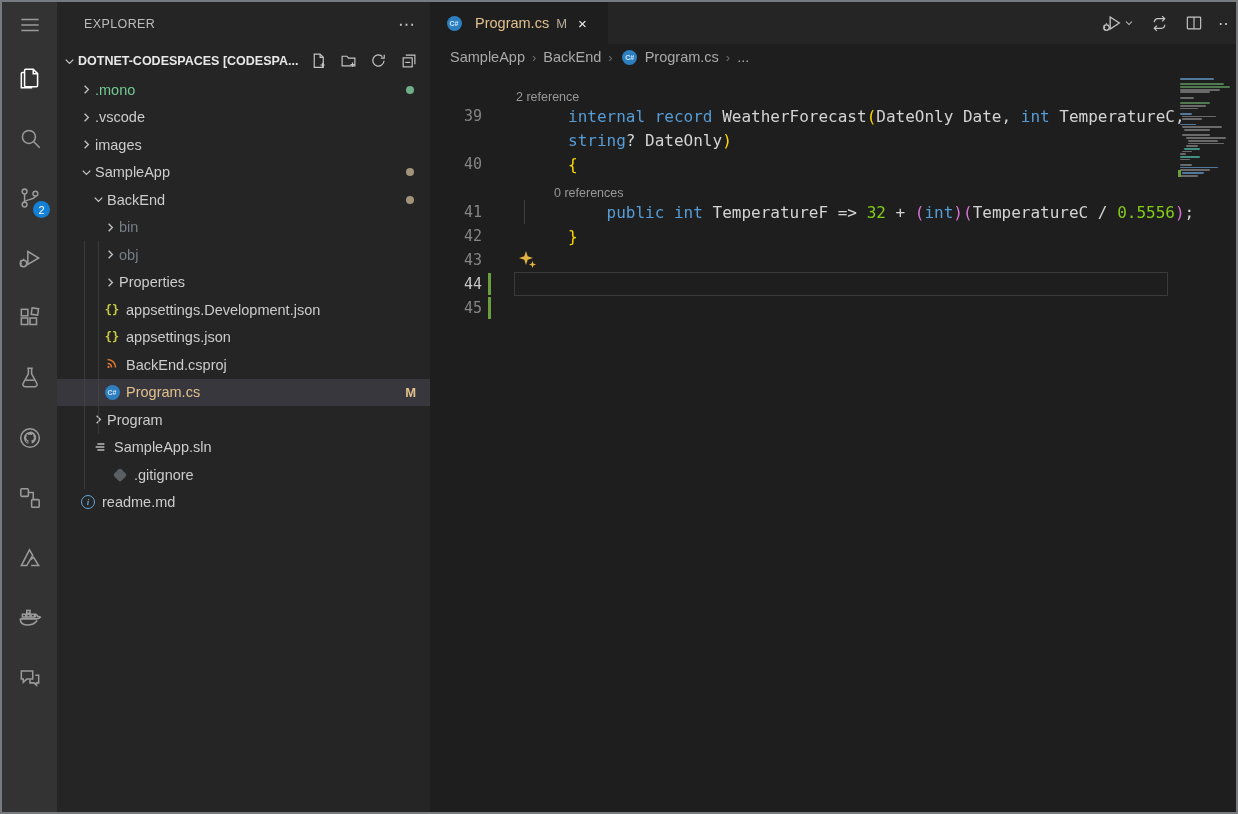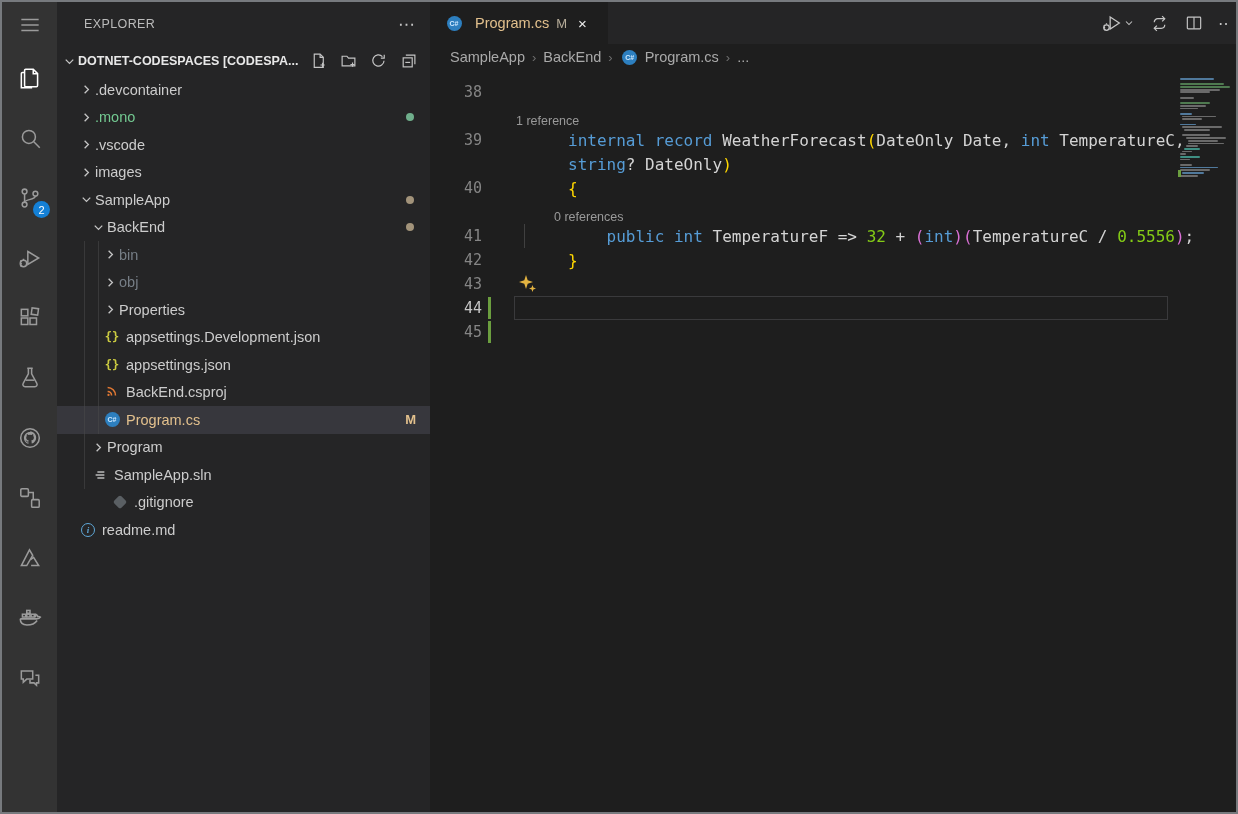--- a/index.html
+++ b/index.html
@@ -223,28 +223,20 @@
             </svg></span>
         </span>
     </div>
     <div class="tree" id="tree">
         <div class="tree-row" style="padding-left: 21px;">
           <span class="tr-chevron ">
             <svg viewBox="0 0 16 16">
               <path d="M6 4l4 4-4 4"></path>
             </svg>
           </span>
-          <span class="tr-label ">.devcontainer</span>
-        </div>
-        <div class="tree-row" style="padding-left: 21px;">
-          <span class="tr-chevron ">
-            <svg viewBox="0 0 16 16">
-              <path d="M6 4l4 4-4 4"></path>
-            </svg>
-          </span>
           <span class="tr-label c-untracked">.mono</span>
           <span class="tr-dot dot-untracked"></span>
         </div>
         <div class="tree-row" style="padding-left: 21px;">
           <span class="tr-chevron ">
             <svg viewBox="0 0 16 16">
               <path d="M6 4l4 4-4 4"></path>
             </svg>
           </span>
           <span class="tr-label ">.vscode</span>
@@ -455,26 +447,22 @@
           <div class="mm-line" style="margin-left: 2px; width: 10px; background: rgb(106, 106, 106);"></div>
           <div class="mm-line" style="margin-left: 0px; width: 0px;"></div>
           <div class="mm-line" style="margin-left: 2px; width: 12px; background: rgb(106, 106, 106);"></div>
           <div class="mm-line" style="margin-left: 2px; width: 38px; background: rgb(80, 121, 156);"></div>
           <div class="mm-line" style="margin-left: 2px; width: 30px; background: rgb(106, 106, 106);"></div>
           <div class="mm-line" style="margin-left: 4px; width: 22px; background: rgb(80, 121, 156);"></div>
           <div class="mm-line" style="margin-left: 2px; width: 18px; background: rgb(106, 106, 106);"></div>
           <div class="mm-line" style="margin-left: 0px; width: 0px;"></div>
           <div class="mm-marker" style="top: 92px;"></div>
         </div>
-    <div class="code-row">
-          <span class="gutter ">38</span>
-          <span class="content"></span>
-        </div>
         <div class="lens-row">
-          <span class="lens ">1 reference</span>
+          <span class="lens ">2 reference</span>
         </div>
         <div class="code-row">
           <span class="gutter ">39</span>
           <span class="content"><span class="tk-kw">internal</span><span class="tk-pl"> </span><span class="tk-kw">record</span><span class="tk-pl"> WeatherForecast</span><span class="tk-b1">(</span><span class="tk-pl">DateOnly Date, </span><span class="tk-kw">int</span><span class="tk-pl"> TemperatureC,</span></span>
         </div>
         <div class="code-row">
           <span class="gutter "></span>
           <span class="content"><span class="tk-kw">string</span><span class="tk-pl">? DateOnly</span><span class="tk-b1">)</span></span>
         </div>
         <div class="code-row">

